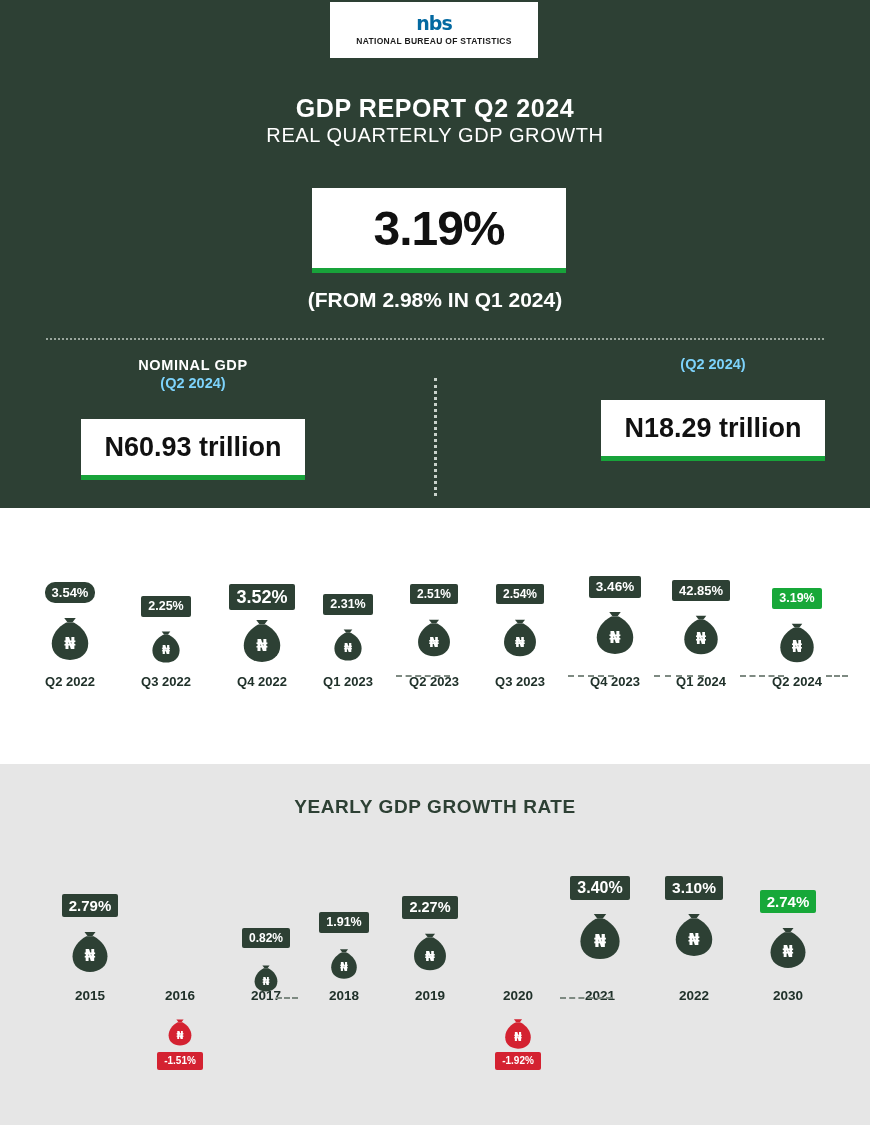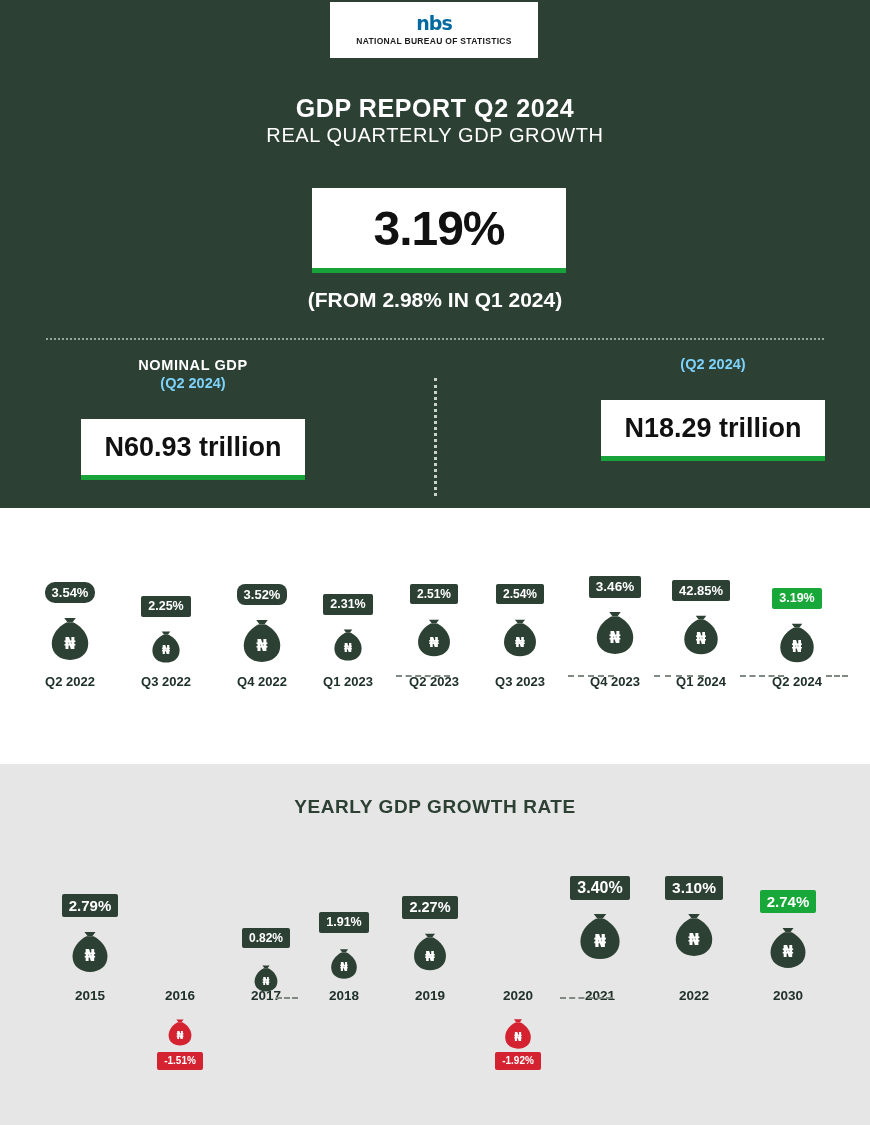--- a/index.html
+++ b/index.html
@@ -298,21 +298,21 @@
           <div style="position:absolute; top:114px; left:0; width:96px;">
             <svg class="bag" width="36" height="34" viewBox="0 0 100 95">
               <path d="M38 4 h24 l-7 9 h-10 z" fill="#2d4034"></path>
               <path d="M42 13 h16 c18 10 30 26 30 44 c0 22 -17 34 -38 34 c-21 0 -38 -12 -38 -34 c0 -18 12 -34 30 -44 z" fill="#2d4034"></path>
               <text x="50" y="68" font-family="DejaVu Sans, sans-serif" font-size="34" font-weight="bold" fill="#ffffff" text-anchor="middle">₦</text>
             </svg>
           </div>
           <div class="q-label" style="position:absolute; top:158px; left:0; width:96px;">Q3 2022</div>
         </div>
         <div class="q-item" style="left:214px; top:0;">
-          <div style="position:absolute; top:76px; left:0; width:96px;"><span class="badge" style="font-size:13px;border-radius:8px;">3.52%</span></div>
+          <div style="position:absolute; top:76px; left:0; width:96px;"><span class="badge" style="font-size:18px;">3.52%</span></div>
           <div style="position:absolute; top:102px; left:0; width:96px;">
             <svg class="bag" width="48" height="46" viewBox="0 0 100 95">
               <path d="M38 4 h24 l-7 9 h-10 z" fill="#2d4034"></path>
               <path d="M42 13 h16 c18 10 30 26 30 44 c0 22 -17 34 -38 34 c-21 0 -38 -12 -38 -34 c0 -18 12 -34 30 -44 z" fill="#2d4034"></path>
               <text x="50" y="68" font-family="DejaVu Sans, sans-serif" font-size="34" font-weight="bold" fill="#ffffff" text-anchor="middle">₦</text>
             </svg>
           </div>
           <div class="q-label" style="position:absolute; top:158px; left:0; width:96px;">Q4 2022</div>
         </div>
         <div class="q-item" style="left:300px; top:0;">

